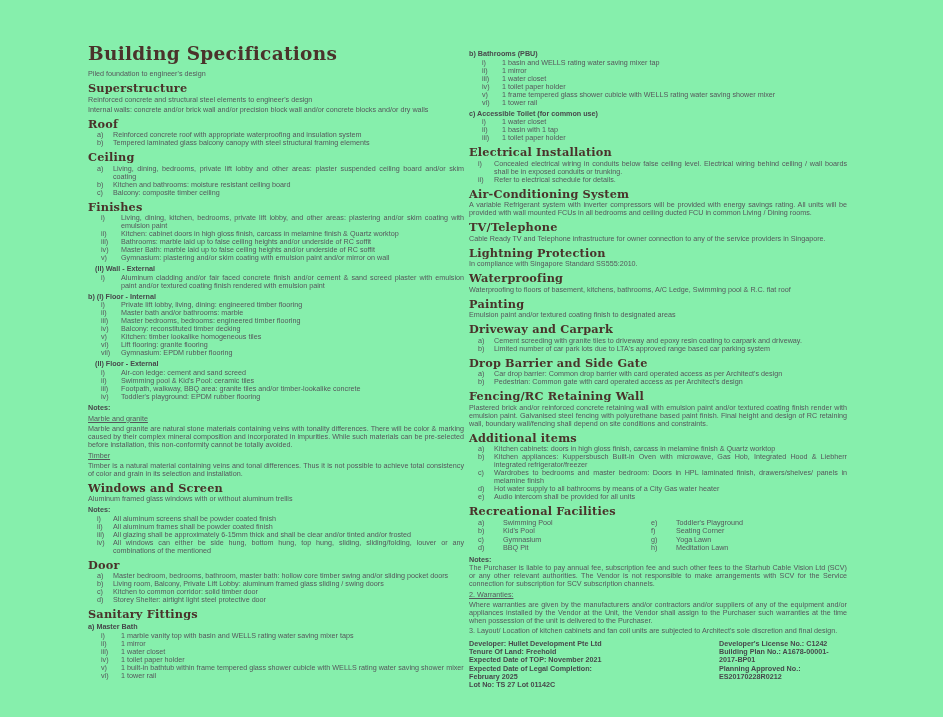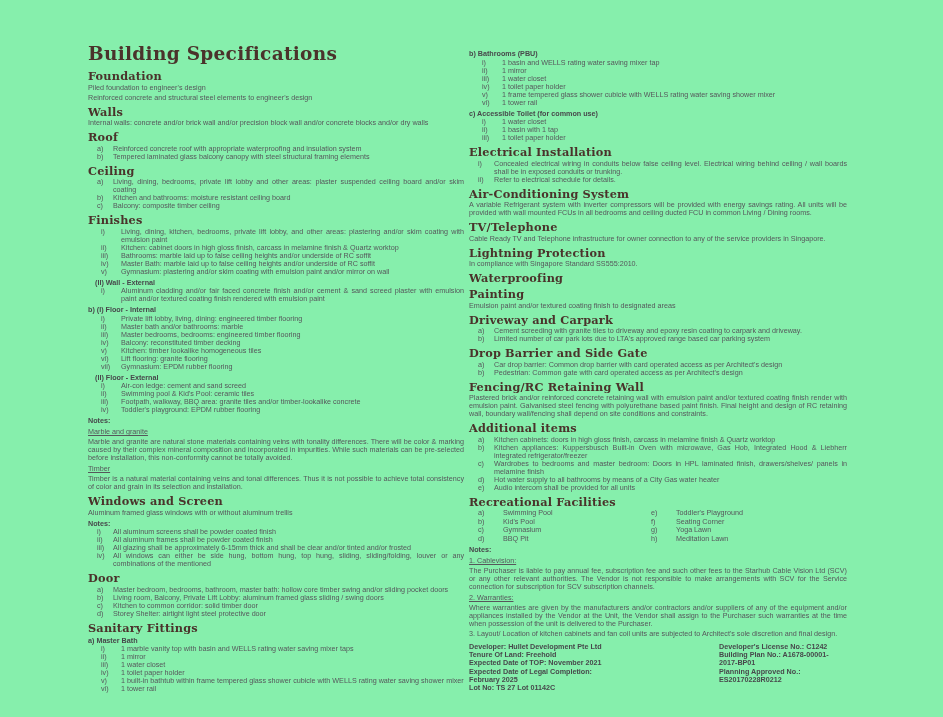--- a/index.html
+++ b/index.html
@@ -37,24 +37,23 @@
   .dev-block{display:grid;grid-template-columns:202px 1fr;margin-top:5px;font-weight:bold;color:#47484b;gap:48px;}
   .dev-block .dev-line{line-height:8.2px;}
 </style>
 </head>
 <body>
 
 <div class="page">
   <div class="col col-left">
     <div class="doc-title">Building Specifications</div>
     <div id="left-host">
-        <div class="heading">Foundation</div>
         <div class="para">Piled foundation to engineer's design</div>
+        <div class="heading">Superstructure</div>
         <div class="para">Reinforced concrete and structural steel elements to engineer's design</div>
-        <div class="heading">Walls</div>
         <div class="para">Internal walls: concrete and/or brick wall and/or precision block wall and/or concrete blocks and/or dry walls</div>
         <div class="heading">Roof</div>
         <div class="list">
           <div class="li">
             <div class="lbl">a)</div>
             <div class="txt">Reinforced concrete roof with appropriate waterproofing and insulation system</div>
           </div>
           <div class="li">
             <div class="lbl">b)</div>
             <div class="txt">Tempered laminated glass balcony canopy with steel structural framing elements</div>
@@ -284,20 +283,21 @@
           <div class="txt">Refer to electrical schedule for details.</div>
         </div>
       </div>
       <div class="heading">Air-Conditioning System</div>
       <div class="para">A variable Refrigerant system with inverter compressors will be provided with energy savings rating. All units will be provided with wall mounted FCUs in all bedrooms and ceiling ducted FCU in common Living / Dining rooms.</div>
       <div class="heading">TV/Telephone</div>
       <div class="para">Cable Ready TV and Telephone infrastructure for owner connection to any of the service providers in Singapore.</div>
       <div class="heading">Lightning Protection</div>
       <div class="para">In compliance with Singapore Standard SS555:2010.</div>
       <div class="heading">Waterproofing</div>
+      <div class="para">Waterproofing to floors of basement, kitchens, bathrooms, A/C Ledge, Swimming pool &amp; R.C. flat roof</div>
       <div class="heading">Painting</div>
       <div class="para">Emulsion paint and/or textured coating finish to designated areas</div>
       <div class="heading">Driveway and Carpark</div>
       <div class="list">
         <div class="li">
           <div class="lbl">a)</div>
           <div class="txt">Cement screeding with granite tiles to driveway and epoxy resin coating to carpark and driveway.</div>
         </div>
         <div class="li">
           <div class="lbl">b)</div>
@@ -353,21 +353,20 @@
         <div>c)</div>
         <div>Gymnasium</div>
         <div>g)</div>
         <div>Yoga Lawn</div>
         <div>d)</div>
         <div>BBQ Pit</div>
         <div>h)</div>
         <div>Meditation Lawn</div>
       </div>
       <div class="bold-line">Notes:</div>
-      <div class="note-title"><span class="prefix">1. </span><span>Cablevision:</span></div>
       <div class="para">The Purchaser is liable to pay annual fee, subscription fee and such other fees to the Starhub Cable Vision Ltd (SCV) or any other relevant authorities. The Vendor is not responsible to make arrangements with SCV for the Service connection for subscription for SCV subscription channels.</div>
       <div class="note-title"><span class="prefix">2. </span><span>Warranties:</span></div>
       <div class="para">Where warranties are given by the manufacturers and/or contractors and/or suppliers of any of the equipment and/or appliances installed by the Vendor at the Unit, the Vendor shall assign to the Purchaser such warranties at the time when possession of the unit is delivered to the Purchaser.</div>
       <div class="para">3. Layout/ Location of kitchen cabinets and fan coil units are subjected to Architect's sole discretion and final design.</div>
       <div class="dev-block">
         <div>
           <div class="dev-line">Developer: Hullet Development Pte Ltd</div>
           <div class="dev-line">Tenure Of Land: Freehold</div>
           <div class="dev-line">Expected Date of TOP: November 2021</div>
           <div class="dev-line">Expected Date of Legal Completion:</div>

